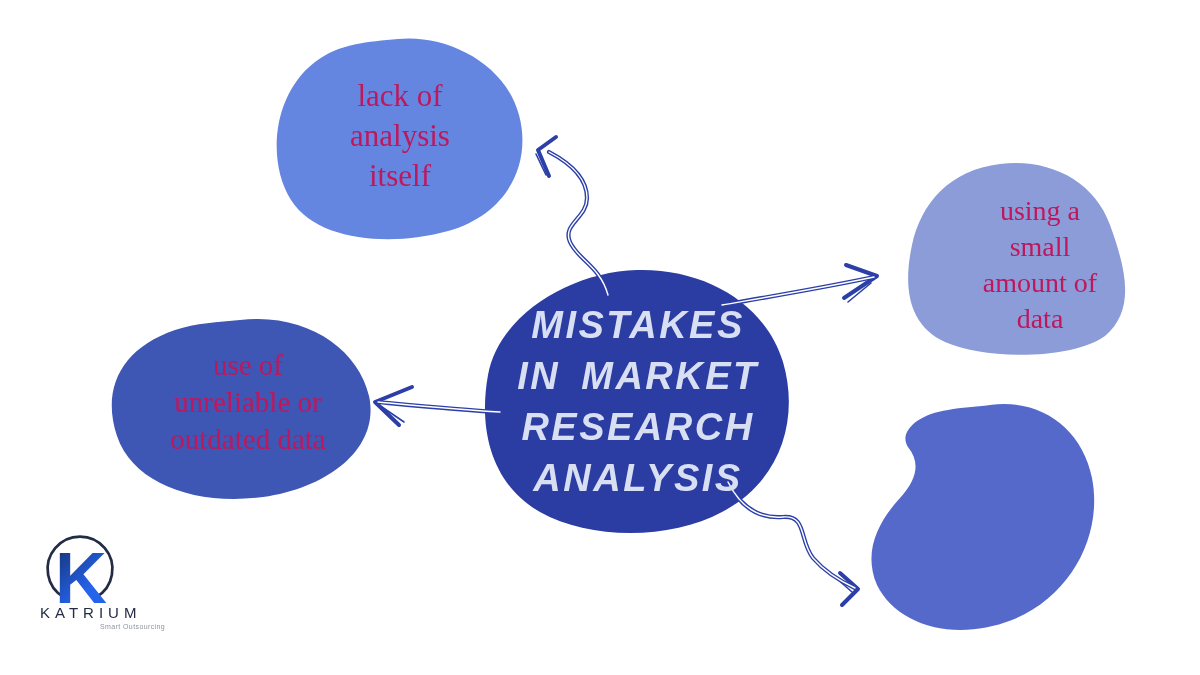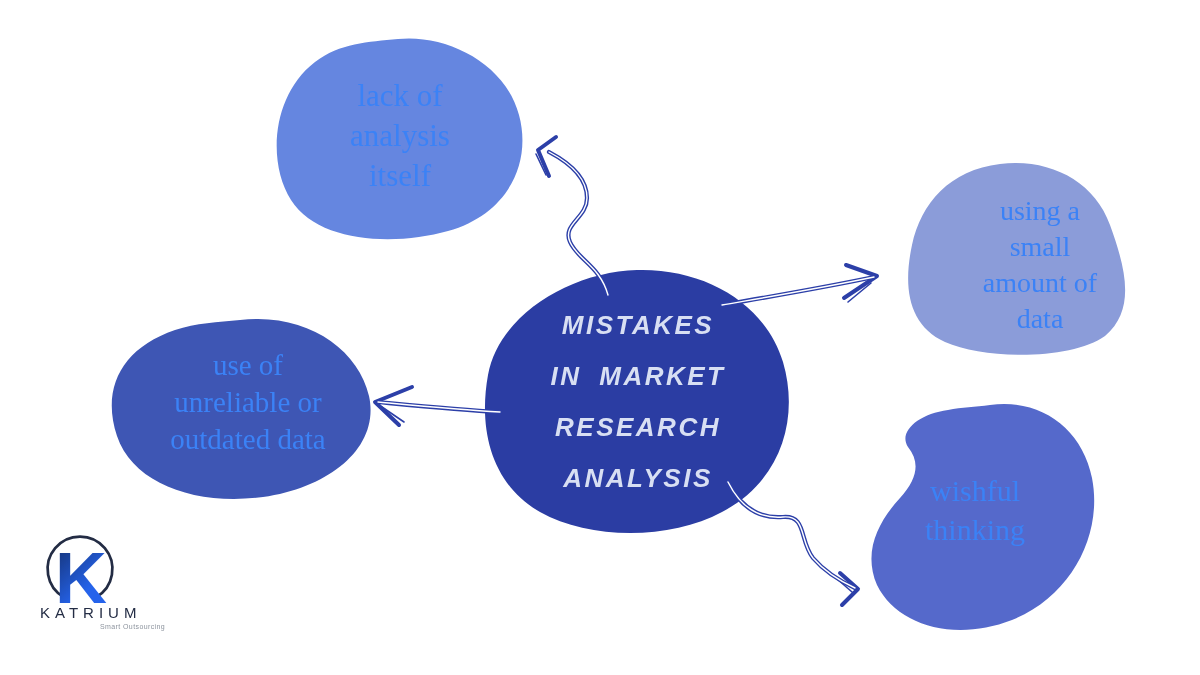--- a/index.html
+++ b/index.html
@@ -10,39 +10,39 @@
     background: #ffffff;
     overflow: hidden;
     font-family: "Liberation Sans", sans-serif;
   }
   .layer { position: absolute; left: 0; top: 0; }
 
   .node-label {
     position: absolute;
     text-align: center;
     white-space: pre-line;
-    color: #3b82f6;
+    color: #be185d;
     font-family: "Liberation Serif", "DejaVu Serif", serif;
     z-index: 3;
   }
   .label-lack      { left: 278px; top:  76px; width: 244px; font-size: 31px; line-height: 40px; }
   .label-small     { left: 920px; top: 193px; width: 240px; font-size: 28px; line-height: 36px; }
   .label-unreliable{ left: 114px; top: 347px; width: 268px; font-size: 29px; line-height: 37px; }
   .label-wishful   { left: 853px; top: 471px; width: 244px; font-size: 30px; line-height: 39px; }
 
   .center-label {
     position: absolute;
     left: 477px; top: 300px; width: 322px;
     text-align: center;
     white-space: pre-line;
     color: #d8dff3;
     font-family: "Liberation Sans", sans-serif;
     font-weight: bold;
     font-style: italic;
-    font-size: 26px;
+    font-size: 38px;
     line-height: 51px;
     letter-spacing: 2.5px;
     word-spacing: 8px;
     z-index: 3;
   }
 
   
   .logo { position: absolute; left: 38px; top: 530px; width: 150px; height: 110px; z-index: 4; }
   .logo-circle { position: absolute; left: 6px; top: 3px; width: 72px; height: 72px; }
   .logo-k {
@@ -130,22 +130,20 @@
 
   <div class="node-label label-small">using a
 small
 amount of
 data</div>
 
   <div class="node-label label-unreliable">use of
 unreliable or
 outdated data</div>
 
-  <div class="node-label label-wishful">wishful
-thinking</div>
 
   <div class="center-label">MISTAKES
 IN MARKET
 RESEARCH
 ANALYSIS</div>
 
   <div class="logo">
     <svg class="logo-circle" viewBox="0 0 80 80">
       <path d="M 22 71.2 A 36 36 0 1 1 58 71.2" fill="none" stroke="#232c44" stroke-width="3" stroke-linecap="round"></path>
     </svg>

